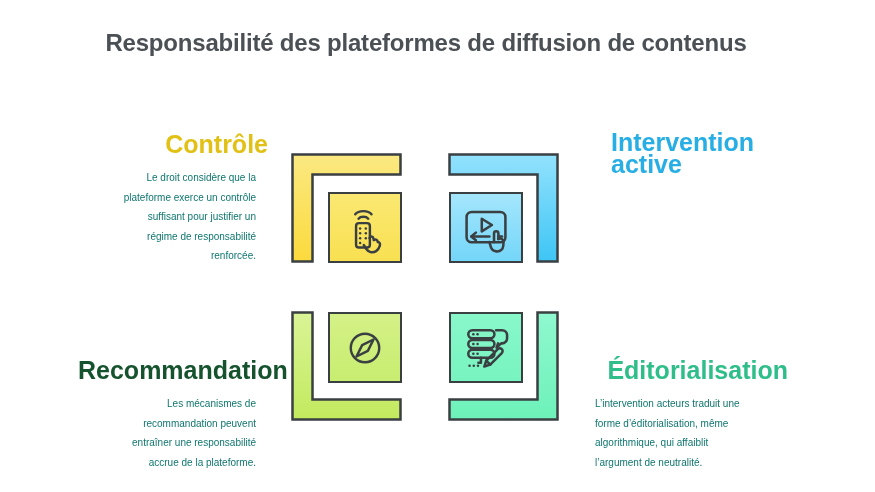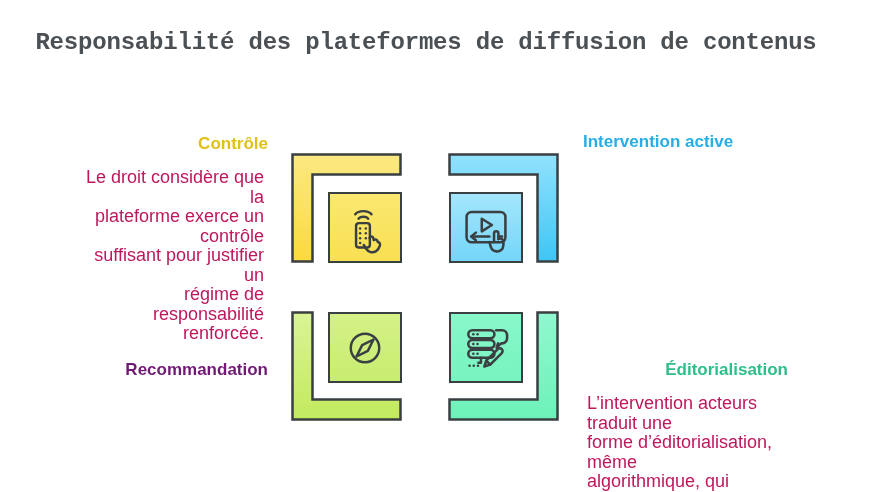--- a/index.html
+++ b/index.html
@@ -4,35 +4,34 @@
 <style>
   html,body { margin:0; padding:0; background:#ffffff; }
   .canvas {
     position:relative; width:875px; height:492px; background:#ffffff;
     font-family:"Liberation Sans", sans-serif; overflow:hidden;
   }
   .title {
     position:absolute; top:29px; left:0; width:852px; margin:0;
     text-align:center; font-size:24px; font-weight:700; color:#4b5055;
     letter-spacing:-0.2px;
-    font-family:Liberation Mono, monospace;
   }
   .textblock { position:absolute; }
-  .textblock .label { font-size:17px; font-weight:700; margin:0 0 13px 0; line-height:22px; }
+  .textblock .label { font-size:25px; font-weight:700; margin:0 0 13px 0; line-height:22px; }
   .textblock .body {
-    font-size:18px; line-height:19.5px; color:#be185d; margin:4px;
+    font-size:10px; line-height:19.5px; color:#0f766e; margin:12px;
     white-space:pre-line;
   }
   .tb-tl { left:78px; width:190px; top:133px; text-align:right; }
-  .tb-tr { left:583px; width:205px; top:131px; text-align:left; }
+  .tb-tr { left:611px; width:205px; top:131px; text-align:left; }
   .tb-bl { left:78px; width:190px; top:359px; text-align:right; }
   .tb-br { left:583px; width:205px; top:359px; text-align:left; }
   .lbl-yellow { color:#e2c117; }
   .lbl-blue   { color:#27aee4; }
-  .lbl-lime   { color:#701a75; }
+  .lbl-lime   { color:#14532d; }
   .lbl-mint   { color:#2fbe8a;text-align:right; }
   .bracket { position:absolute; width:111px; height:110px; }
   .br-tl { left:291px; top:153px; }
   .br-tr { left:448px; top:153px; }
   .br-bl { left:291px; top:311px; }
   .br-br { left:448px; top:311px; }
   .tile {
     position:absolute; width:74px; height:71px; box-sizing:border-box;
     border:2.5px solid #3a3f42; display:flex; align-items:center; justify-content:center;
   }
@@ -61,20 +60,24 @@
 régime de responsabilité
 renforcée.</p>
   </div>
 
   <div class="textblock tb-tr">
     <div class="label lbl-blue">Intervention active</div>
   </div>
 
   <div class="textblock tb-bl">
     <div class="label lbl-lime">Recommandation</div>
+    <p class="body">Les mécanismes de
+recommandation peuvent
+entraîner une responsabilité
+accrue de la plateforme.</p>
   </div>
 
   <div class="textblock tb-br">
     <div class="label lbl-mint">Éditorialisation</div>
     <p class="body">L’intervention acteurs traduit une
 forme d’éditorialisation, même
 algorithmique, qui affaiblit
 l’argument de neutralité.</p>
   </div>
 

